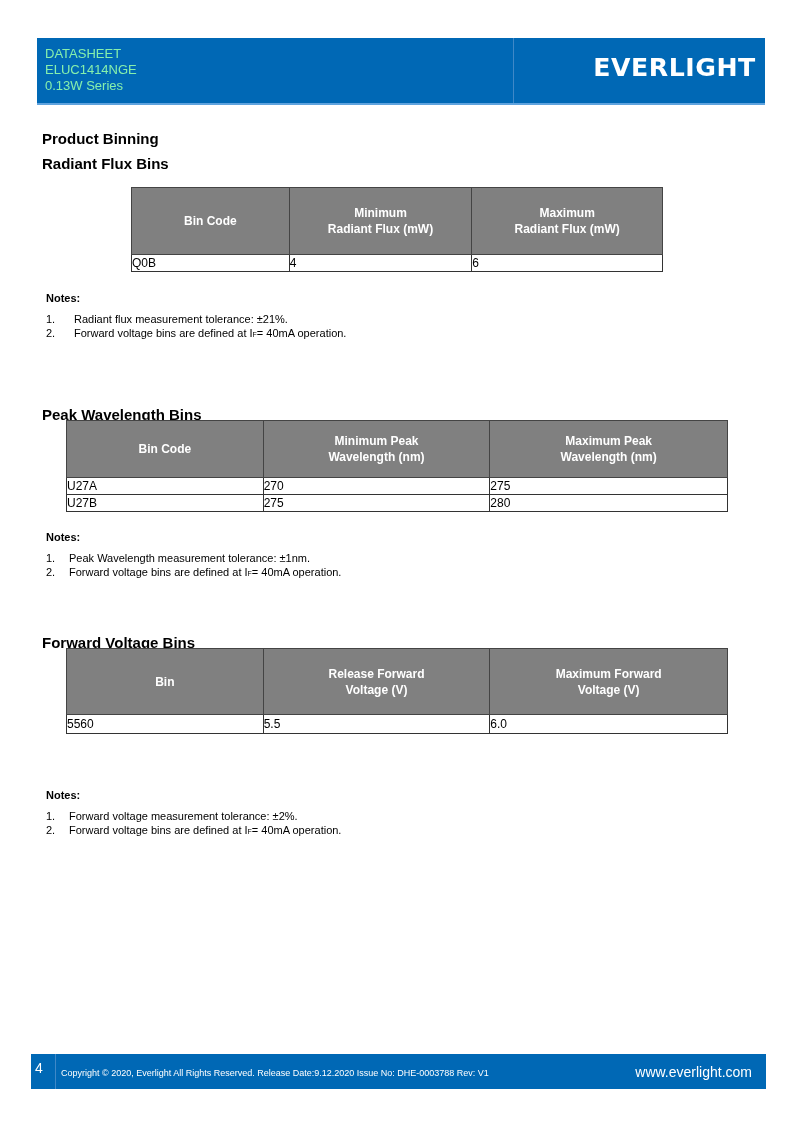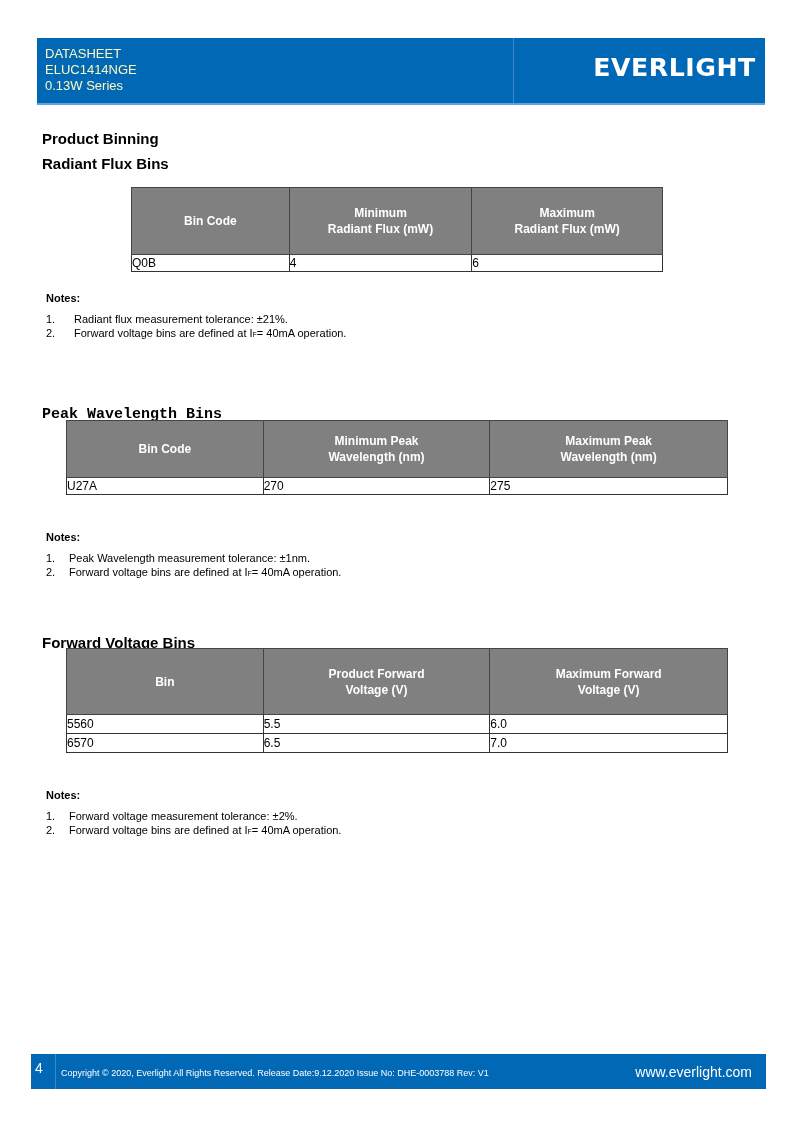--- a/index.html
+++ b/index.html
@@ -1,19 +1,19 @@
 <!DOCTYPE html>
 <html><head>
 <meta charset="utf-8">
 <style>
   html, body { margin: 0; padding: 0; background: #ffffff; }
   body { width: 794px; height: 1123px; position: relative; font-family: "Liberation Sans", sans-serif; color: #000; overflow: hidden; }
   .header { position: absolute; left: 37px; top: 38px; width: 728px; height: 67px; background: #0068b5; border-bottom: 2px solid #5fa3de; box-sizing: border-box; }
   .header .divider { position: absolute; left: 476px; top: 0; width: 1px; height: 65px; background: #3f88c7; }
-  .header .doc-lines { position: absolute; left: 8px; top: 8px; color: #fef9c3; font-size: 13px; line-height: 16px; }
+  .header .doc-lines { position: absolute; left: 8px; top: 8px; color: #86efac; font-size: 13px; line-height: 16px; }
   .header .logo { position: absolute; right: 9px; top: 16px; color: #fff; font-size: 24px; font-weight: bold; letter-spacing: 0.5px; font-family: "DejaVu Sans", sans-serif; transform: scaleX(1.05); transform-origin: right; }
   h1.sec { position: absolute; left: 38px; margin: 4px; font-size: 15px; font-weight: bold; }
   table.bins { position: absolute; border-collapse: collapse; font-size: 12px; }
   table.bins th { background: #808080; color: #fff; font-weight: bold; border: 1px solid #444; text-align: center; line-height: 16px; padding: 0; }
   table.bins td { border: 1px solid #333; height: 16px; line-height: 16px; padding: 0; }
   .notes { position: absolute; left: 46px; font-size: 11px; }
   .notes .title { font-weight: bold; margin-bottom: 8px; }
   .notes .item { line-height: 14px; display: flex; }
   .notes .num { width: 28px; }
   .notes.narrow .num { width: 23px; }
@@ -71,21 +71,21 @@
   <div class="item">
     <span class="num">1.</span>
     <span>Radiant flux measurement tolerance: ±21%.</span>
   </div>
   <div class="item">
     <span class="num">2.</span>
     <span><span>Forward voltage bins are defined at I</span><span class="sub">F</span><span>= 40mA operation.</span></span>
   </div>
 </div>
 
-<h1 class="sec" style="top:402px;font-family:Liberation Mono, monospace;">Peak Wavelength Bins</h1>
+<h1 class="sec" style="top:402px;">Peak Wavelength Bins</h1>
 
 <table class="bins" style="left:66px; top:420px; width:662px;">
   <colgroup>
       <col style="width:197px">
       <col style="width:227px">
       <col style="width:238px">
     </colgroup>
   <tbody>
       <tr style="height:57px;">
     <th><span>Bin Code</span></th>
@@ -95,20 +95,25 @@
         </th>
     <th>
           <div>Maximum Peak</div>
           <div>Wavelength (nm)</div>
         </th>
   </tr>
   <tr>
     <td>U27A</td>
     <td>270</td>
     <td>275</td>
+  </tr>
+  <tr>
+    <td>U27B</td>
+    <td>275</td>
+    <td>280</td>
   </tr>
 </tbody>
   </table>
 
 <div class="notes narrow" style="top:531px;">
   <div class="title">Notes:</div>
   <div class="item">
     <span class="num">1.</span>
     <span>Peak Wavelength measurement tolerance: ±1nm.</span>
   </div>
@@ -123,37 +128,32 @@
 <table class="bins" style="left:66px; top:648px; width:662px;">
   <colgroup>
       <col style="width:197px">
       <col style="width:227px">
       <col style="width:238px">
     </colgroup>
   <tbody>
       <tr style="height:66px;">
     <th><span>Bin</span></th>
     <th>
-          <div>Product Forward</div>
+          <div>Release Forward</div>
           <div>Voltage (V)</div>
         </th>
     <th>
           <div>Maximum Forward</div>
           <div>Voltage (V)</div>
         </th>
   </tr>
   <tr>
     <td style="height:18px;">5560</td>
     <td>5.5</td>
     <td>6.0</td>
-  </tr>
-  <tr>
-    <td style="height:18px;">6570</td>
-    <td>6.5</td>
-    <td>7.0</td>
   </tr>
 </tbody>
   </table>
 
 <div class="notes narrow" style="top:789px;">
   <div class="title">Notes:</div>
   <div class="item">
     <span class="num">1.</span>
     <span>Forward voltage measurement tolerance: ±2%.</span>
   </div>

